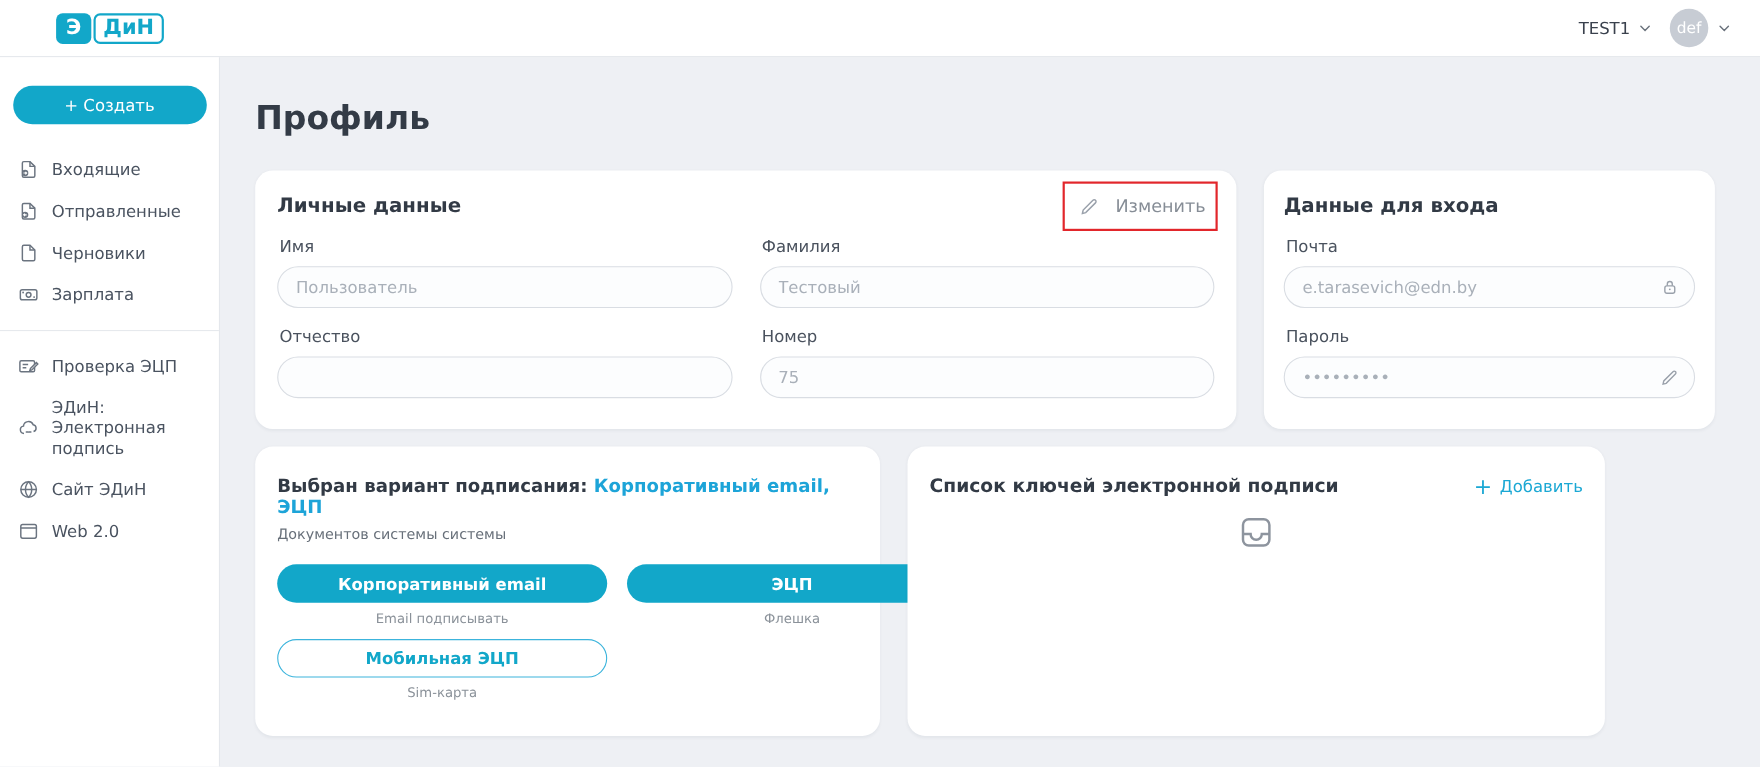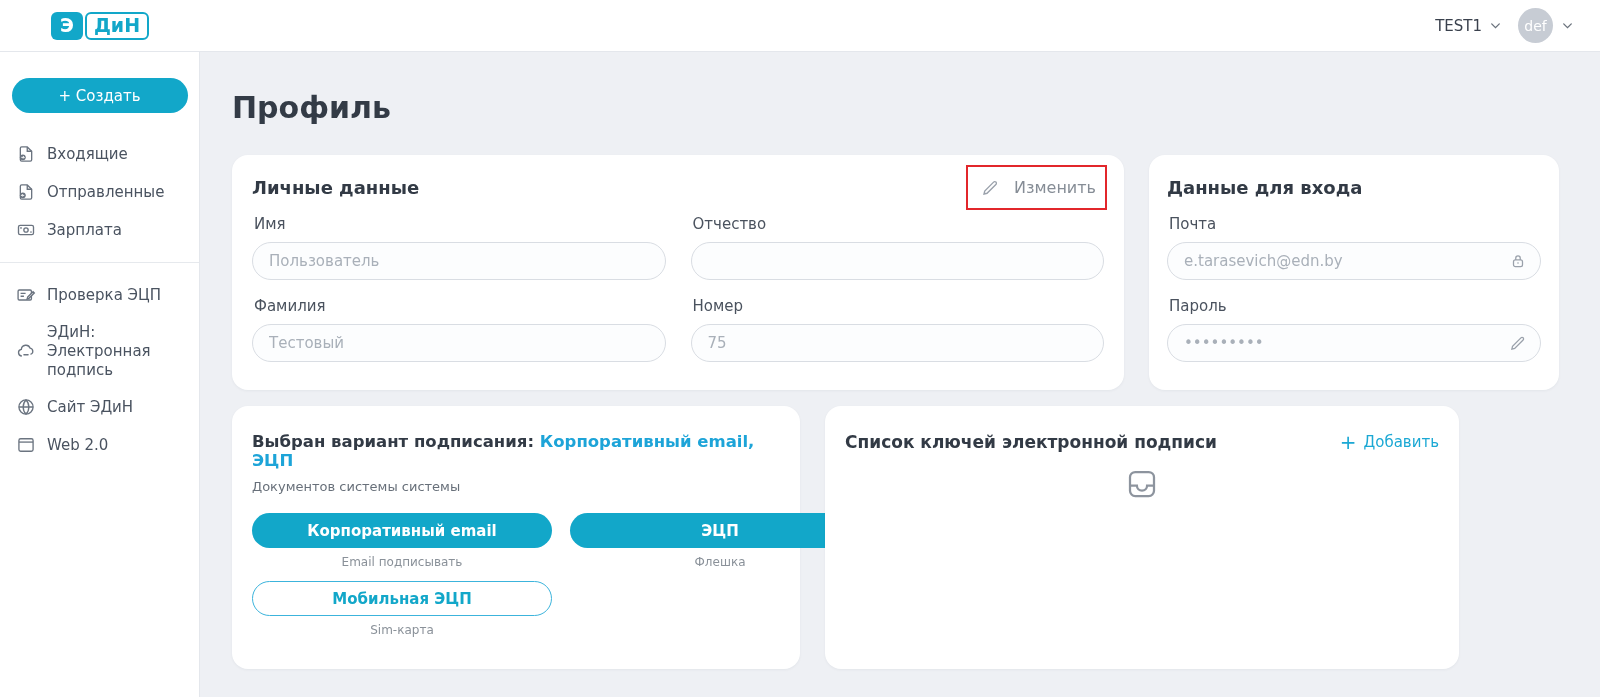--- a/index.html
+++ b/index.html
@@ -161,20 +161,29 @@
           <path d="M13.5 3.5v5.2h5.3"></path>
           <circle cx="8.2" cy="16" r="3.5" fill="currentColor" stroke="none"></circle>
           <path d="M9.9 16H6.6M8 14.6L6.6 16 8 17.4" stroke="#fff" stroke-width="1.2"></path>
         </svg>
       </span>
       <span class="lbl">Отправленные</span>
     </div>
     <div class="nav-item">
       <span class="nicon">
         <svg width="20" height="20" viewBox="0 0 24 24" fill="none" stroke="currentColor" stroke-width="1.6">
+          <path d="M13.5 3.5H6.8c-.9 0-1.6.7-1.6 1.6v13.8c0 .9.7 1.6 1.6 1.6h10.4c.9 0 1.6-.7 1.6-1.6V8.7z"></path>
+          <path d="M13.5 3.5v5.2h5.3"></path>
+        </svg>
+      </span>
+      <span class="lbl">Черновики</span>
+    </div>
+    <div class="nav-item">
+      <span class="nicon">
+        <svg width="20" height="20" viewBox="0 0 24 24" fill="none" stroke="currentColor" stroke-width="1.6">
           <rect x="3" y="6.5" width="18" height="11" rx="2"></rect>
           <circle cx="12" cy="12" r="2.6"></circle>
           <path d="M6 9.5v0M18 14.5v0" stroke-linecap="round" stroke-width="2"></path>
         </svg>
       </span>
       <span class="lbl">Зарплата</span>
     </div>
 
     <div class="nav-divider"></div>
 
@@ -238,29 +247,29 @@
           </div>
         </div>
         <div class="fields-grid">
           <div>
             <div class="f-label">Имя</div>
             <div class="input-wrap">
               <input class="pill-input" placeholder="Пользователь" style="">
             </div>
           </div>
           <div>
+            <div class="f-label">Фамилия</div>
+            <div class="input-wrap">
+              <input class="pill-input" placeholder="Тестовый" style="">
+            </div>
+          </div>
+          <div>
             <div class="f-label">Отчество</div>
             <div class="input-wrap">
               <input class="pill-input" placeholder="" style="">
-            </div>
-          </div>
-          <div>
-            <div class="f-label">Фамилия</div>
-            <div class="input-wrap">
-              <input class="pill-input" placeholder="Тестовый" style="">
             </div>
           </div>
           <div>
             <div class="f-label">Номер</div>
             <div class="input-wrap">
               <input class="pill-input" placeholder="75" style="">
             </div>
           </div>
         </div>
       </div>

